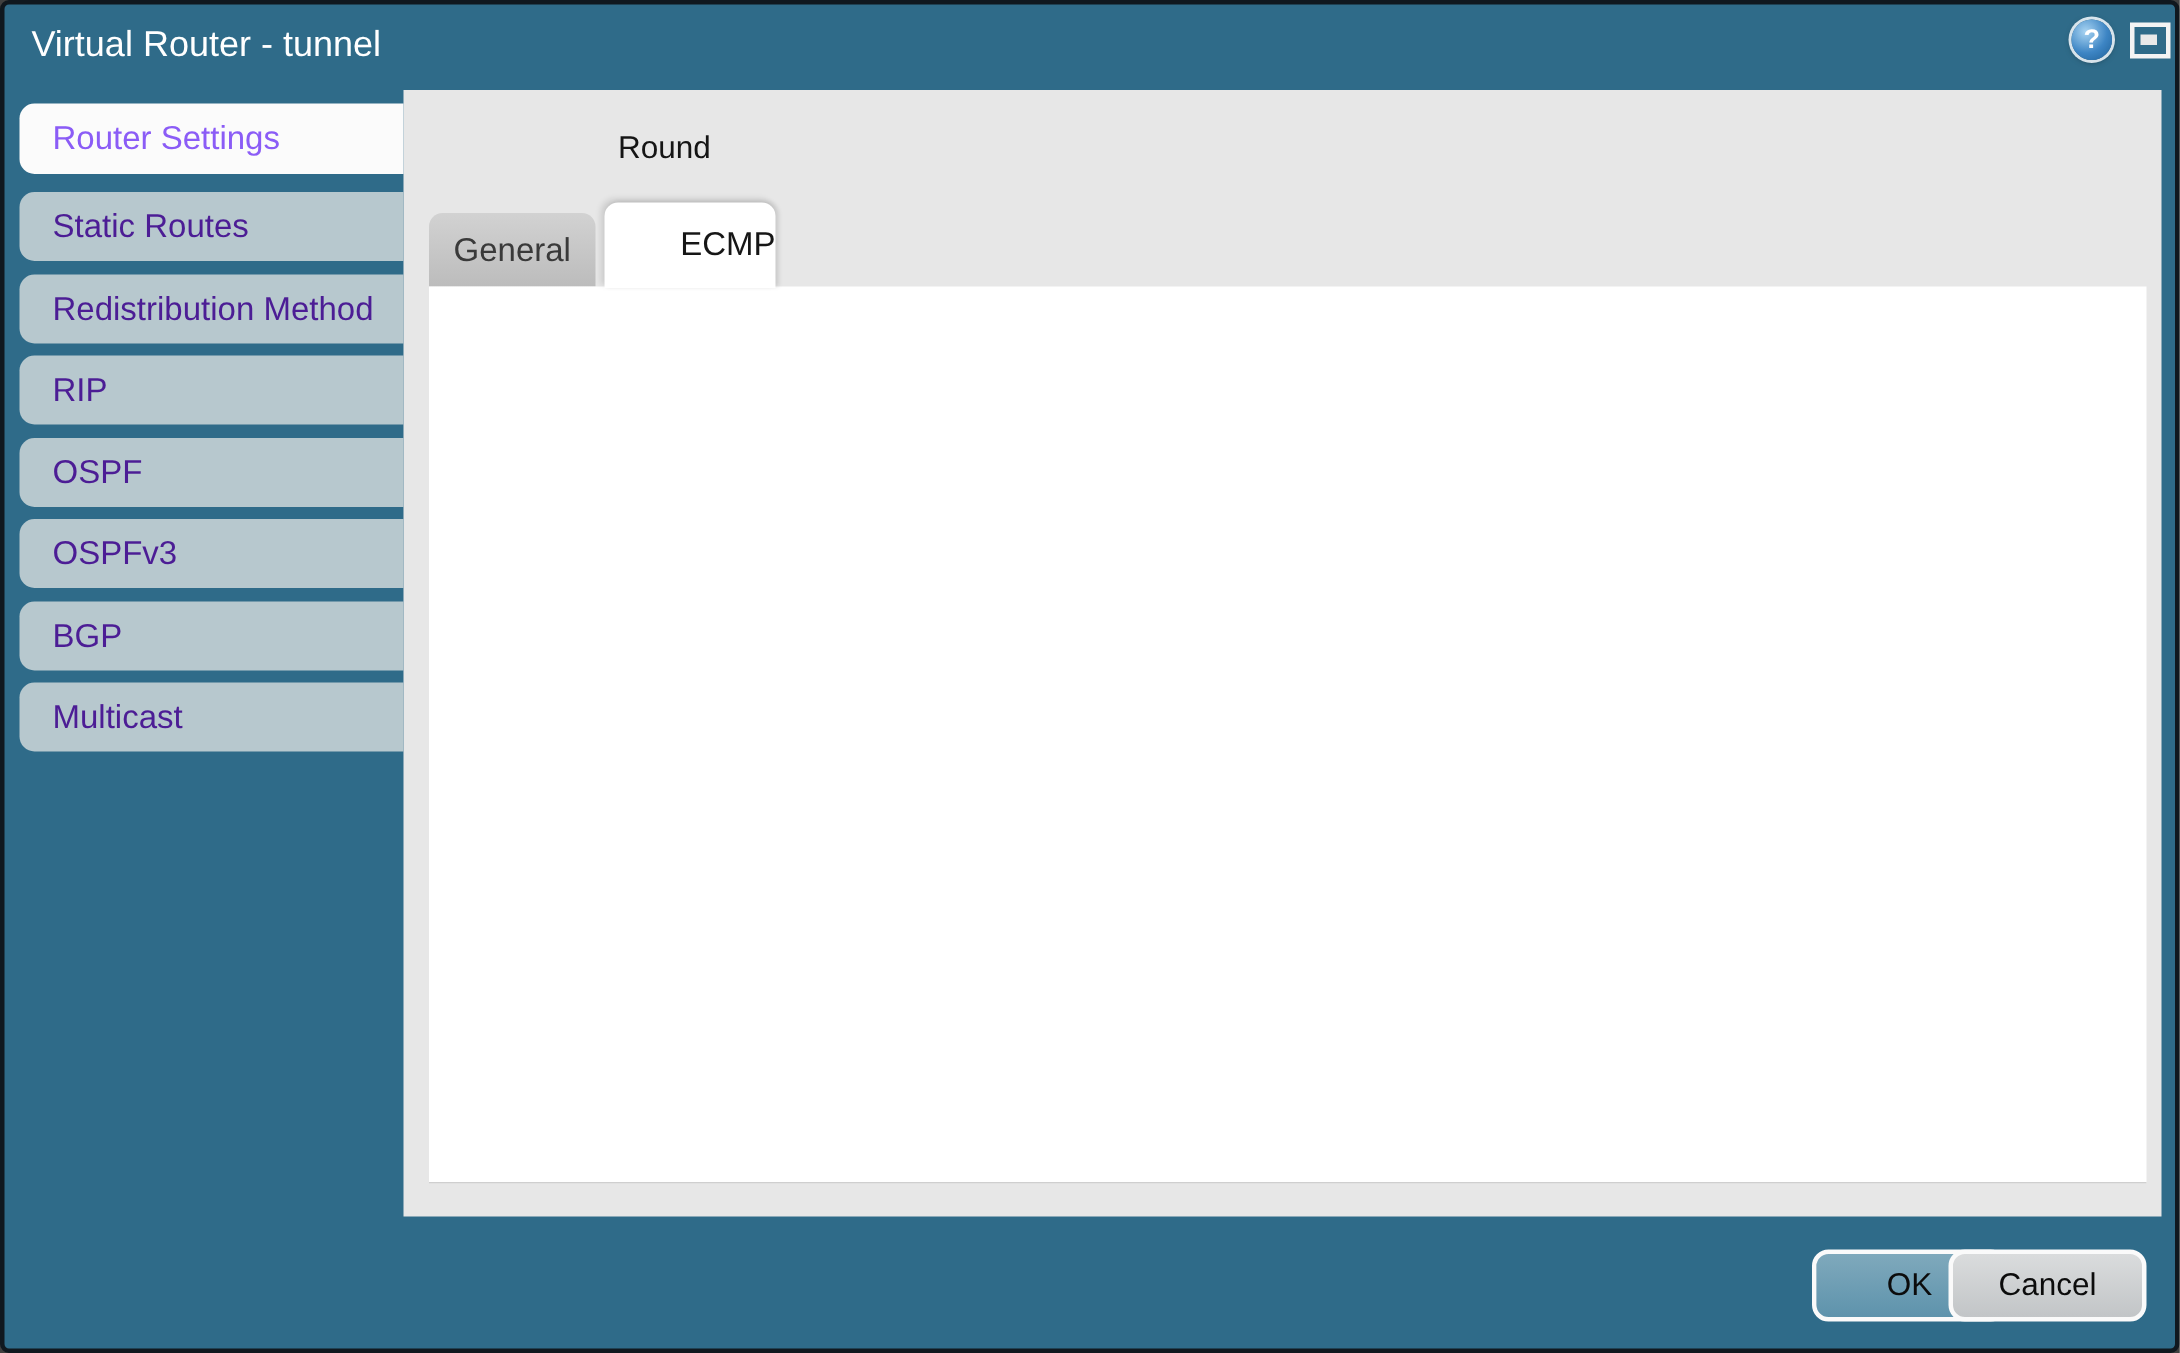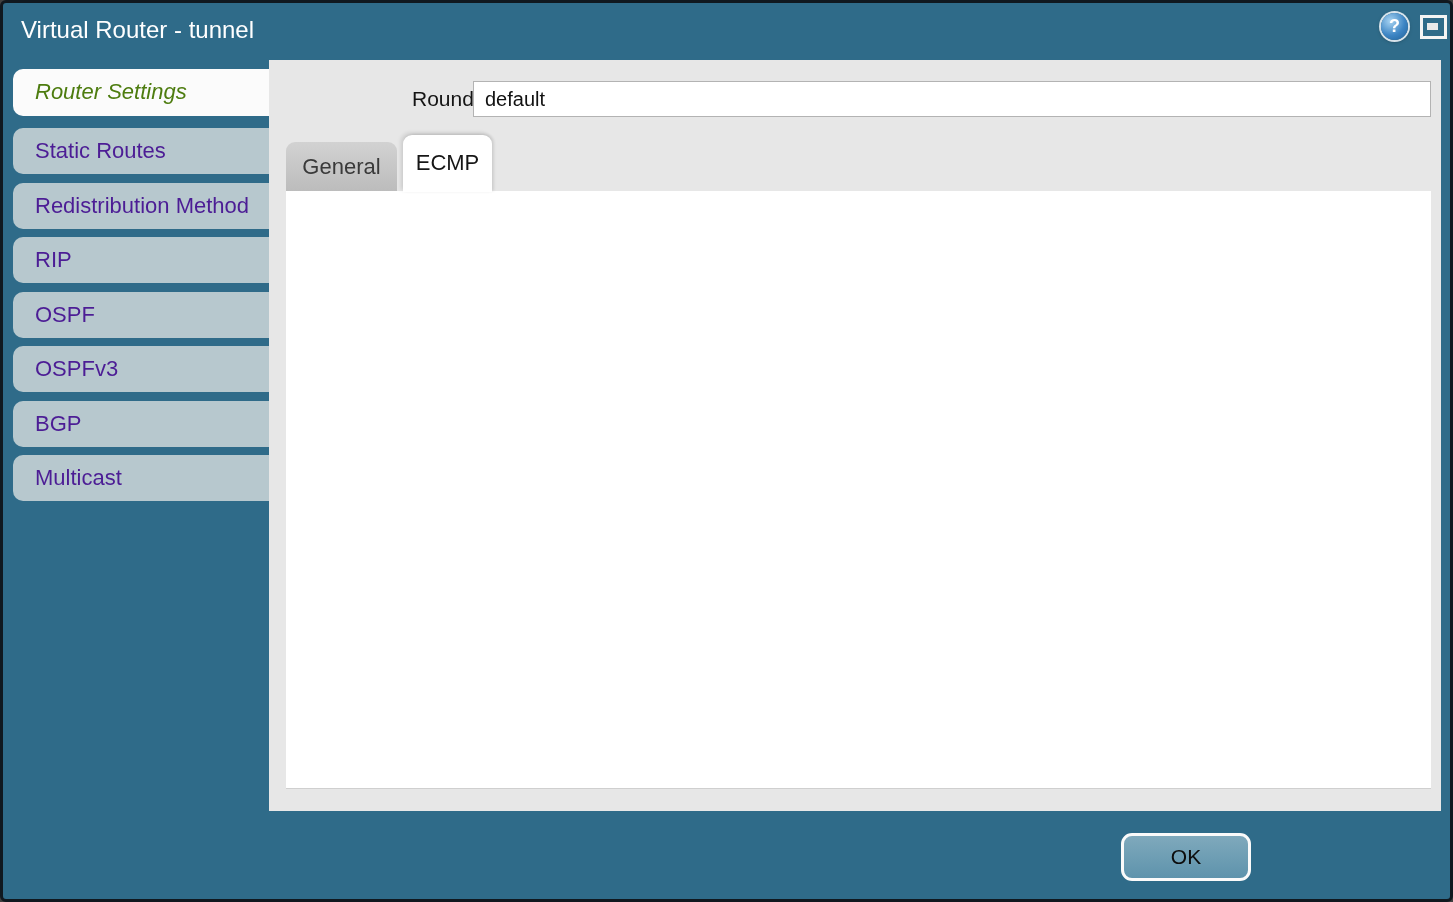--- a/index.html
+++ b/index.html
@@ -18,34 +18,34 @@
   }
   .win-icon{position:absolute;left:1417px;top:12px;width:27px;height:24px;box-sizing:border-box;
     border:3px solid #f4f4f4;background:transparent;cursor:pointer;}
   .win-icon .inner{position:absolute;left:4px;top:5px;width:11px;height:7px;background:#e9e9e9;}
   
   .nav{
     position:absolute;left:10px;width:256px;height:46px;box-sizing:border-box;
     background:#b7c8ce;border-radius:10px 0 0 10px;color:#4c1d95;
     font-size:22px;line-height:46px;padding-left:22px;cursor:pointer;white-space:nowrap;
   }
-  .nav.sel{background:#fbfbfb;color:#4d7c0f;height:47px;font-style:italic;}
+  .nav.sel{background:#fbfbfb;color:#8b5cf6;height:47px;}
   
   .panel{position:absolute;left:266px;top:57px;width:1172px;height:751px;background:#e7e7e7;}
   .name-label{position:absolute;left:409px;top:78px;width:52px;height:36px;line-height:36px;
     font-size:21px;color:#151515;}
   .name-input{position:absolute;left:470px;top:78px;width:958px;height:36px;box-sizing:border-box;
     border:1px solid #b3b3b3;background:#fff;font-family:"Liberation Sans",sans-serif;
     font-size:20px;color:#111;padding:0 0 0 11px;outline:none;}
   
   .tab{position:absolute;box-sizing:border-box;text-align:center;cursor:pointer;border-radius:9px 9px 0 0;}
   .tab.general{left:283px;top:139px;width:111px;height:49px;line-height:49px;
     background:linear-gradient(#d2d2d2,#bcbcbc);color:#3a3a3a;font-size:22px;}
-  .tab.ecmp{left:400px;top:132px;width:89px;height:57px;line-height:55px;background:#ffffff;
-    color:#161616;font-size:22px;box-shadow:-2px -2px 4px rgba(0,0,0,.12),2px -1px 3px rgba(0,0,0,.10);z-index:2;}
+  .tab.ecmp{left:400px;top:132px;width:114px;height:57px;line-height:55px;background:#ffffff;
+    color:#161616;font-size:22px;box-shadow:-2px -2px 4px rgba(0,0,0,.12),2px -1px 3px rgba(0,0,0,.10);z-index:2;text-align:right;}
   .content{position:absolute;left:283px;top:188px;width:1145px;height:597px;background:#ffffff;
     border-bottom:1px solid #cfcfcf;z-index:1;}
   
   .cbrow{position:absolute;left:418px;height:26px;}
   .cb{position:absolute;left:0;top:0;width:23px;height:23px;box-sizing:border-box;background:#fdfdfd;
     border:2px solid #98a0a5;border-radius:2px;cursor:pointer;}
   .cb .mark{position:absolute;left:0px;top:-7px;color:#2a6389;font-size:25px;font-weight:bold;}
   .cblabel{position:absolute;left:34px;top:0px;font-size:21px;color:#1a1a1a;line-height:24px;white-space:nowrap;}
   .maxpath-label{position:absolute;left:322px;top:350px;font-size:21px;color:#1a1a1a;}
   .maxpath-input{position:absolute;left:415px;top:345px;width:433px;height:35px;box-sizing:border-box;
@@ -90,21 +90,21 @@
   .fbtn .ico{width:25px;height:25px;border-radius:6px;box-sizing:border-box;text-align:center;
     font-weight:bold;font-size:24px;line-height:22px;}
   .add-ico{background:#f4f5f5;border:1px solid #99a0a4;color:#7da11e;}
   .del-ico{background:#d9dbdc;border:1px solid #a5abaf;color:#8c3a34;margin-left:28px;}
   .fbtn .lbl{margin-left:8px;font-size:21px;}
   .add-lbl{color:#ffffff;}
   .del-lbl{color:#a9b1b6;}
   
   .btn{position:absolute;top:830px;height:48px;box-sizing:border-box;border:3px solid #fafafa;
     border-radius:11px;font-size:21px;color:#0c0c0c;text-align:center;line-height:42px;cursor:pointer;}
-  .btn.ok{left:1118px;width:130px;background:linear-gradient(#7fa9bc,#5e93ac);}
+  .btn.ok{left:1205px;width:130px;background:linear-gradient(#7fa9bc,#5e93ac);}
   .btn.cancel{left:1296px;width:132px;background:linear-gradient(#dadcdd,#c2c5c7);}
 </style>
 </head>
 <body>
 
 <div class="app">
 
   <div class="title">Virtual Router - tunnel</div>
   <div class="help-icon">?</div>
   <div class="win-icon">
@@ -116,21 +116,20 @@
   <div class="nav sel" style="top:66px">Router Settings</div>
   <div class="nav" style="top:125px">Static Routes</div>
   <div class="nav" style="top:180px">Redistribution Method</div>
   <div class="nav" style="top:234px">RIP</div>
   <div class="nav" style="top:289px">OSPF</div>
   <div class="nav" style="top:343px">OSPFv3</div>
   <div class="nav" style="top:398px">BGP</div>
   <div class="nav" style="top:452px">Multicast</div>
 
   <div class="name-label">Round</div>
-  <input class="name-input" type="text" value="default" style="">
 
   <div class="tab general">General</div>
   <div class="tab ecmp">ECMP</div>
 
   <div class="content"></div>
 
   <div class="cbrow" style="top:209px">
     <span class="cb">
       <span class="mark">✔</span>
     </span>
@@ -192,14 +191,15 @@
         <span class="lbl add-lbl">Add</span>
       </div>
       <div class="fbtn">
         <span class="ico del-ico">−</span>
         <span class="lbl del-lbl">Delete</span>
       </div>
     </div>
   </div>
 
   <div class="btn ok">OK</div>
+  <div class="btn cancel">Cancel</div>
 
 </div>
 
 </body></html>

